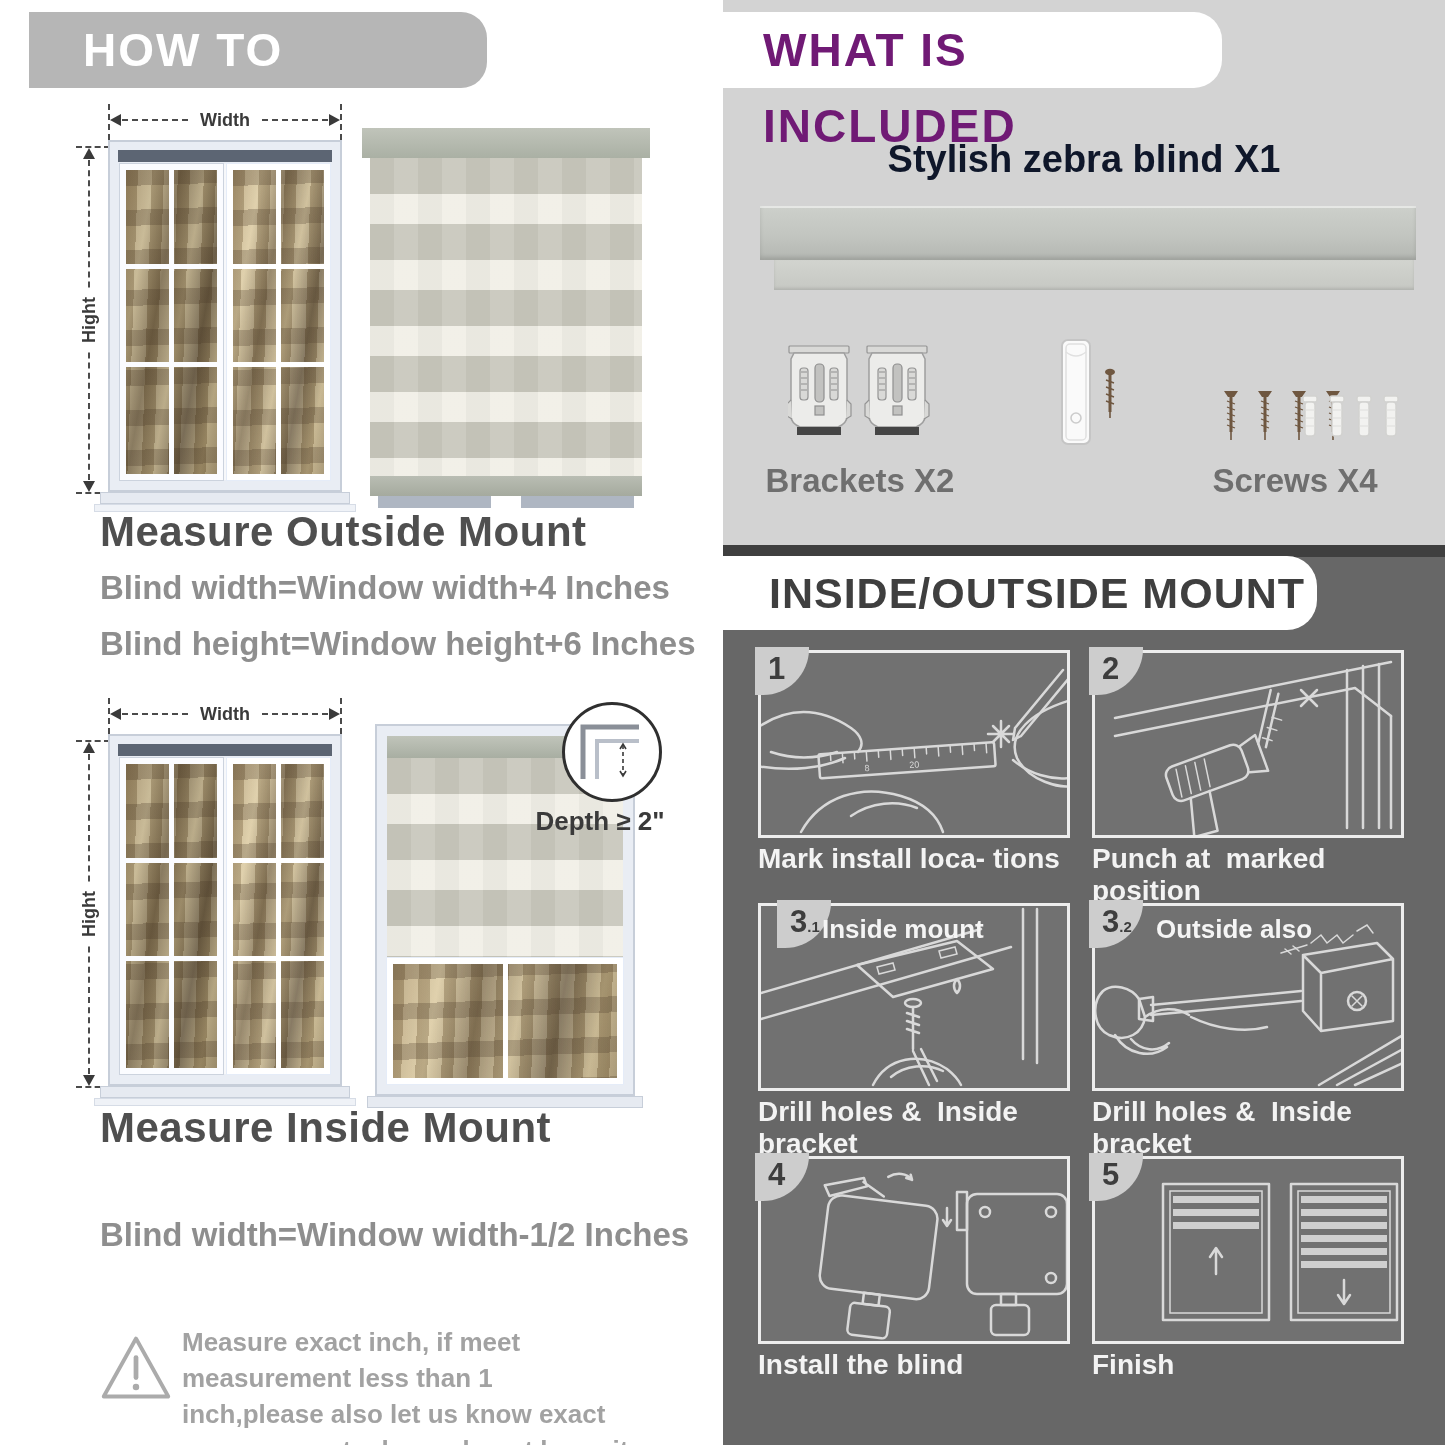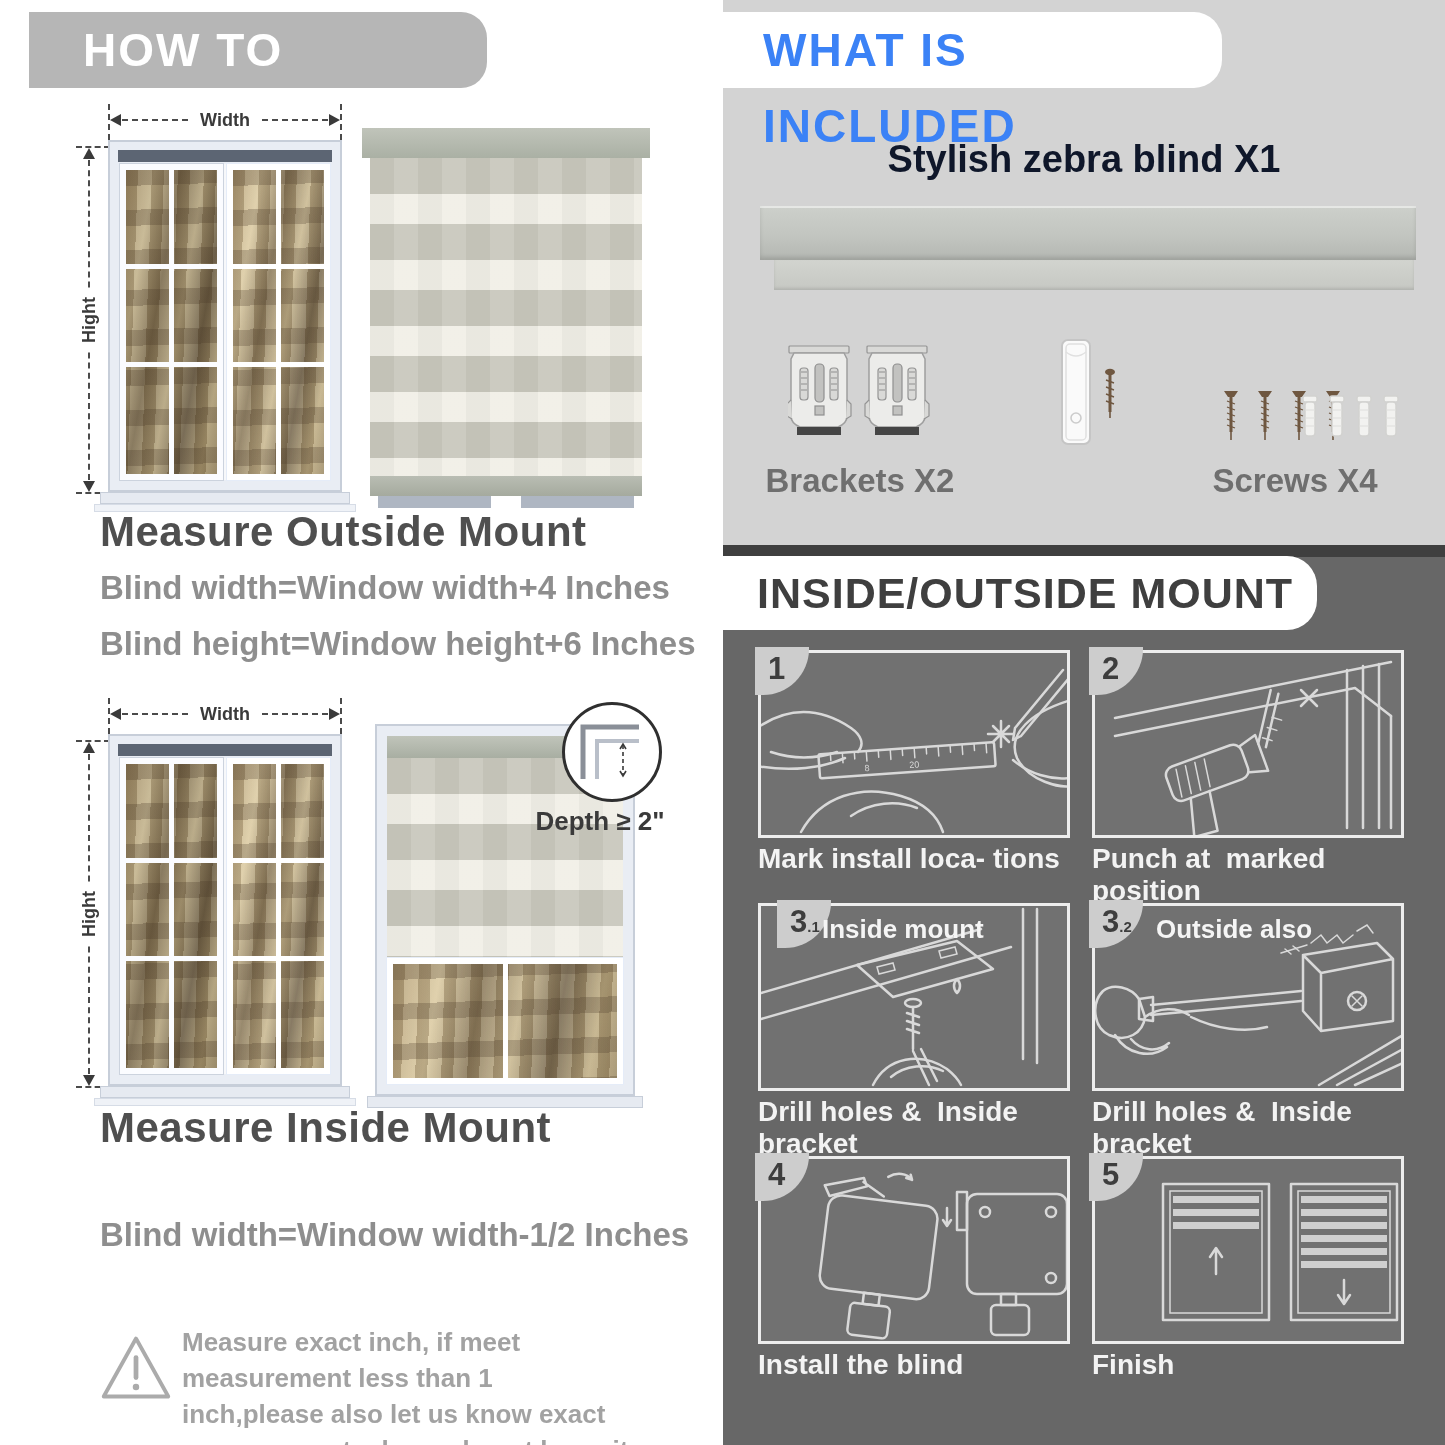--- a/index.html
+++ b/index.html
@@ -6,24 +6,24 @@
   #canvas{position:relative;width:1445px;height:1445px;background:#ffffff;overflow:hidden;
           font-family:"Liberation Sans",sans-serif;}
   .abs{position:absolute;}
 
   
   .banner-gray{left:0;top:12px;width:458px;height:76px;background:#b6b6b6;
                border-radius:0 26px 26px 0;line-height:76px;padding-left:54px;
                font-size:46px;font-weight:bold;color:#ffffff;letter-spacing:2px;box-sizing:border-box;margin-left:29px;}
   .banner-white-incl{left:723px;top:12px;width:499px;height:76px;background:#ffffff;
                border-radius:0 28px 28px 0;line-height:76px;padding-left:40px;
-               font-size:46px;font-weight:bold;color:#3b82f6;letter-spacing:2px;box-sizing:border-box;}
+               font-size:46px;font-weight:bold;color:#701a75;letter-spacing:2px;box-sizing:border-box;}
   .banner-white-mount{left:723px;top:556px;width:594px;height:74px;background:#ffffff;
                border-radius:0 30px 30px 0;line-height:74px;padding-left:34px;
-               font-size:43px;font-weight:bold;color:#3f3f3f;letter-spacing:1px;box-sizing:border-box;}
+               font-size:43px;font-weight:bold;color:#3f3f3f;letter-spacing:1px;box-sizing:border-box;text-align:center;}
 
   
   .h2{font-size:42px;font-weight:bold;color:#4f4f4f;letter-spacing:.5px;}
   .bodyline{font-size:33px;font-weight:bold;color:#8e8e8e;line-height:56px;}
   .bodyline3{font-size:33px;font-weight:bold;color:#8e8e8e;line-height:51px;}
   .warn-text{font-size:26px;font-weight:600;color:#a2a2a2;line-height:36px;width:452px;}
 
   
   .dash-h{height:0;border-top:2px dashed #4a4a4a;}
   .dash-v{width:0;border-left:2px dashed #4a4a4a;}

